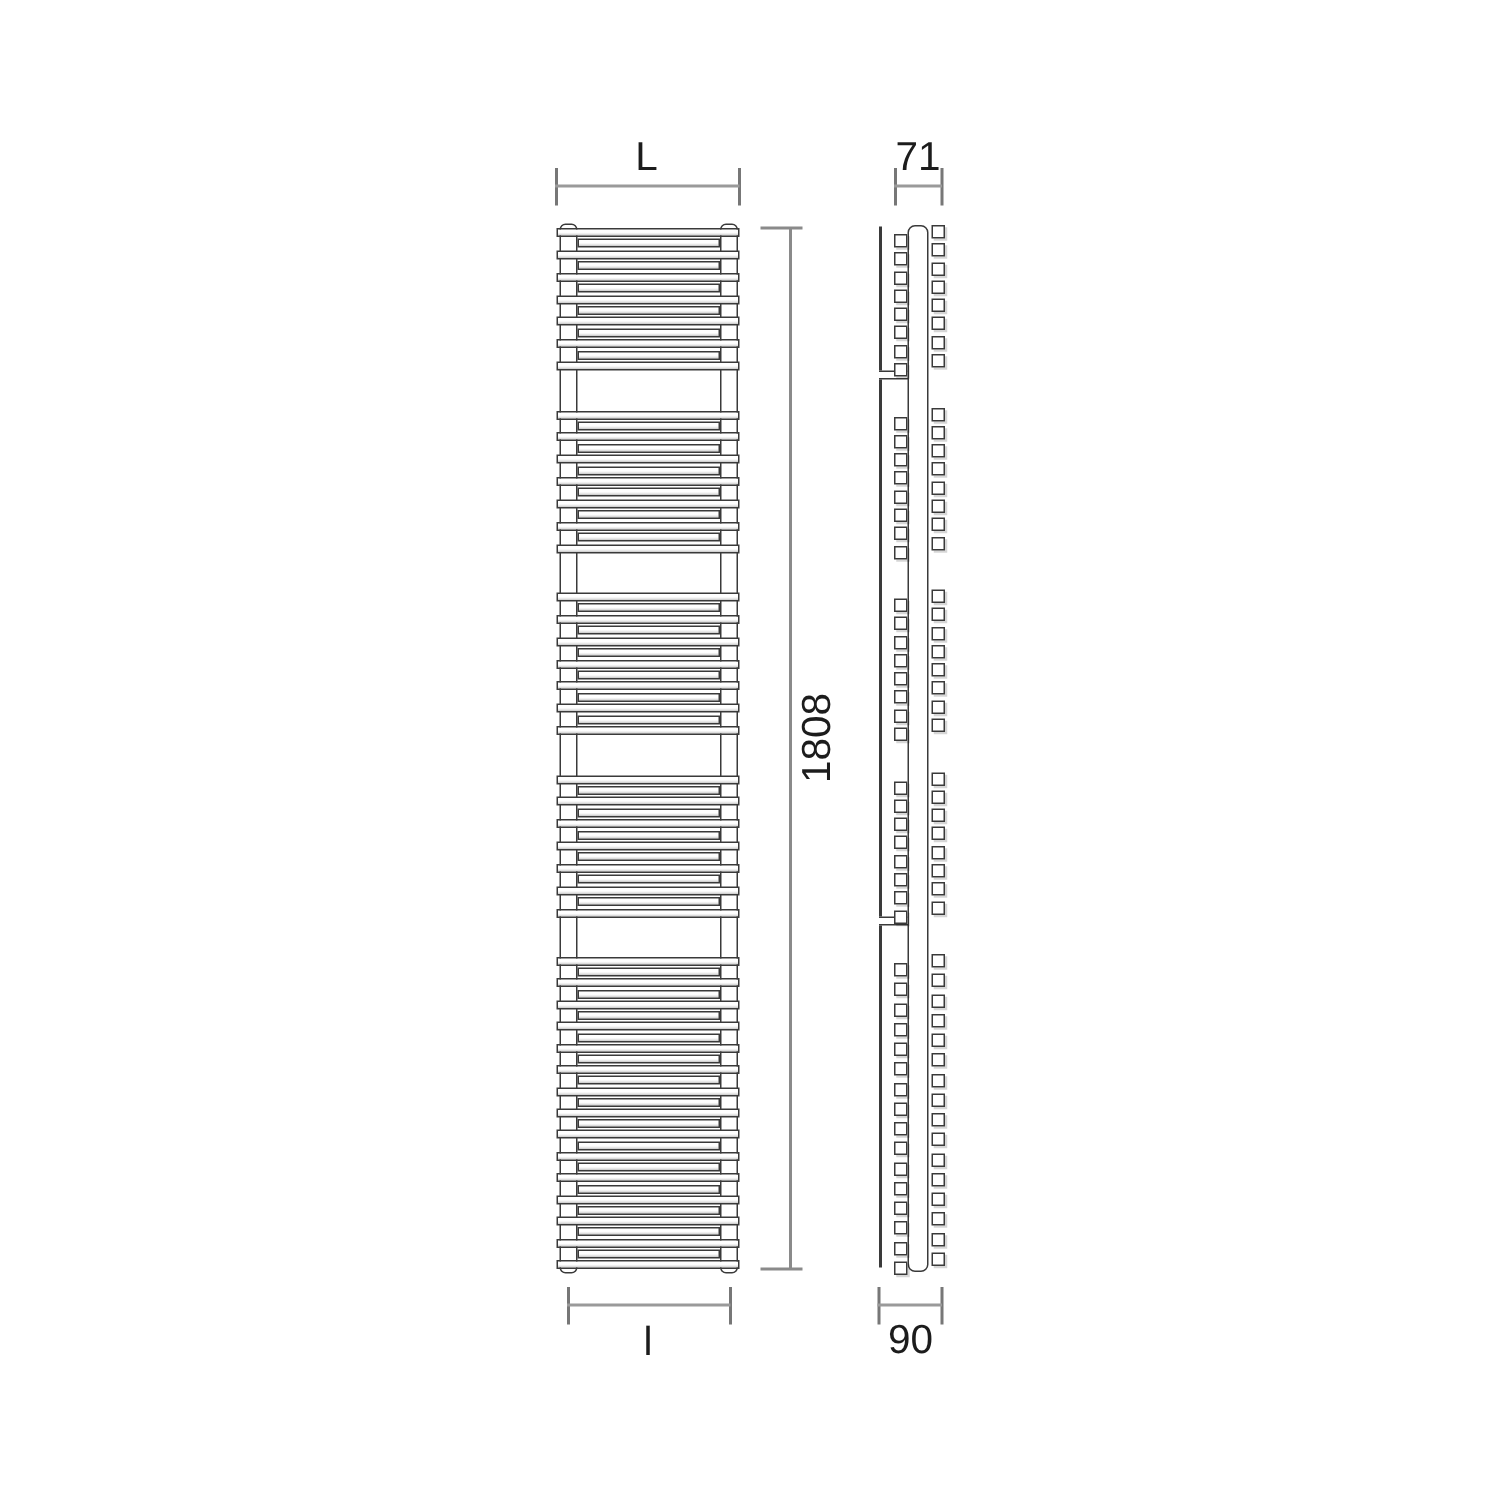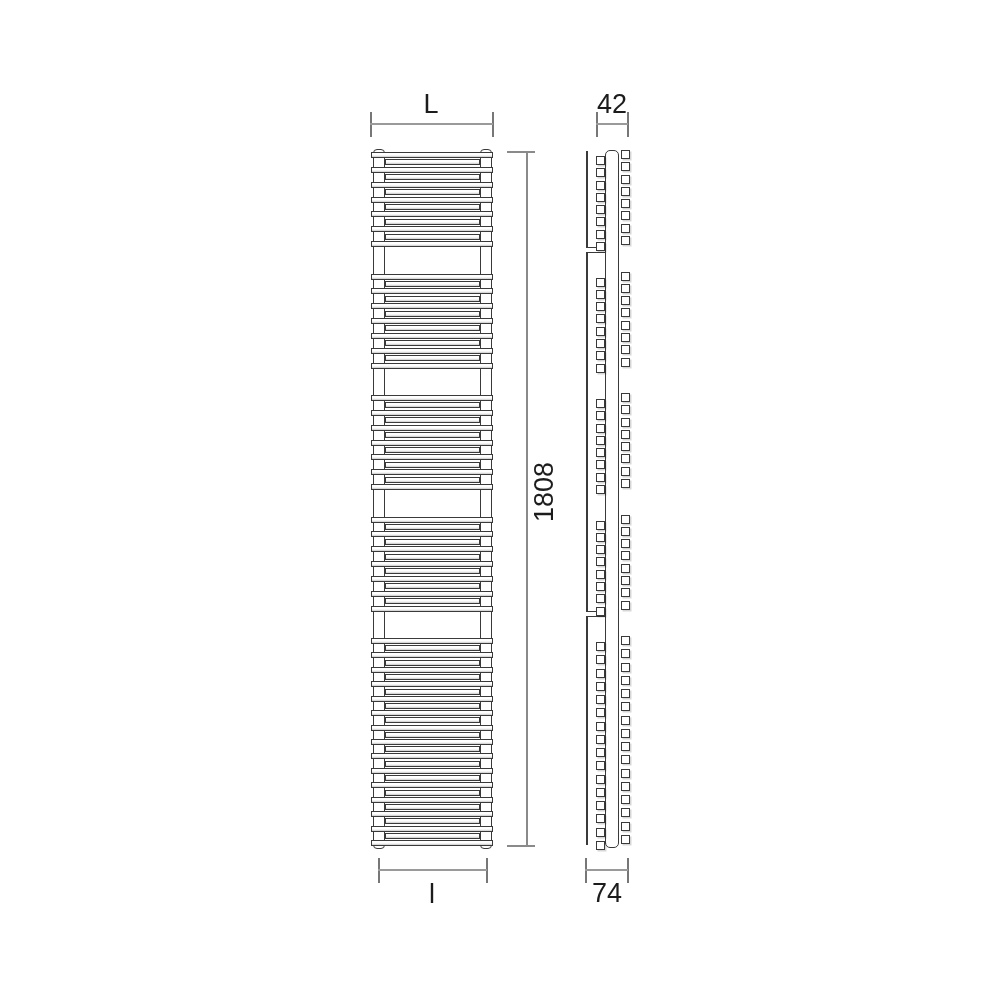--- a/index.html
+++ b/index.html
@@ -50,21 +50,21 @@
 <div class="canvas">
 
   <div>
     <div class="dim-label" style="left:401px;top:90px;width:60px;">L</div>
     <div class="dim-tick-v" style="left:370px;top:112px;"></div>
     <div class="dim-tick-v" style="left:492px;top:112px;"></div>
     <div class="dim-line-h" style="left:370px;top:123px;width:123px;"></div>
   </div>
 
   <div>
-    <div class="dim-label" style="left:582px;top:90px;width:60px;">42</div>
+    <div class="dim-label" style="left:582px;top:90px;width:60px;">71</div>
     <div class="dim-tick-v" style="left:596px;top:112px;"></div>
     <div class="dim-tick-v" style="left:627px;top:112px;"></div>
     <div class="dim-line-h" style="left:596px;top:123px;width:32px;"></div>
   </div>
 
   <div>
     <div class="dim-cap-h" style="left:507px;top:151px;"></div>
     <div class="dim-cap-h" style="left:507px;top:845px;"></div>
     <div class="dim-line-v" style="left:526px;top:152px;height:694px;"></div>
     <div class="dim-label-v" style="left:544px;top:492px;">1808</div>
@@ -74,21 +74,21 @@
     <div class="dim-tick-v" style="left:378px;top:858px;"></div>
     <div class="dim-tick-v" style="left:486px;top:858px;"></div>
     <div class="dim-line-h" style="left:378px;top:869px;width:109px;"></div>
     <div class="dim-label" style="left:402px;top:880px;width:60px;">l</div>
   </div>
 
   <div>
     <div class="dim-tick-v" style="left:585px;top:858px;"></div>
     <div class="dim-tick-v" style="left:627px;top:858px;"></div>
     <div class="dim-line-h" style="left:585px;top:869px;width:43px;"></div>
-    <div class="dim-label" style="left:577px;top:879px;width:60px;">74</div>
+    <div class="dim-label" style="left:577px;top:879px;width:60px;">90</div>
   </div>
 
   <div id="front-view">
       <div class="collector" style="position: absolute; left: 373px; top: 149px; width: 12px; height: 700px;"></div>
       <div class="collector" style="position: absolute; left: 480px; top: 149px; width: 12px; height: 700px;"></div>
       <div class="bar" style="left: 385px; width: 95px; top: 159.417px; height: 6px;"></div>
       <div class="bar" style="left: 385px; width: 95px; top: 174.25px; height: 6px;"></div>
       <div class="bar" style="left: 385px; width: 95px; top: 189.083px; height: 6px;"></div>
       <div class="bar" style="left: 385px; width: 95px; top: 203.917px; height: 6px;"></div>
       <div class="bar" style="left: 385px; width: 95px; top: 218.75px; height: 6px;"></div>

